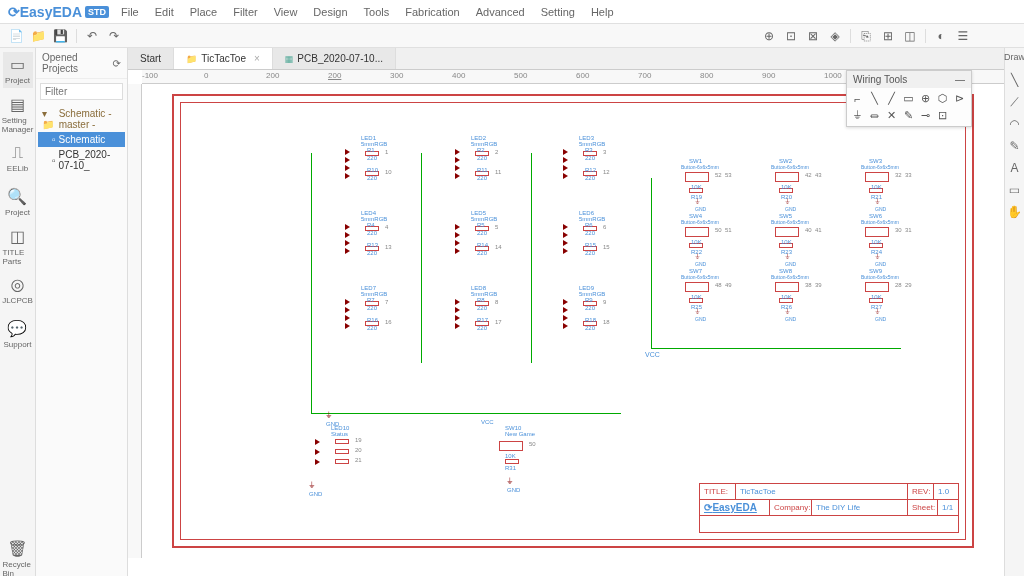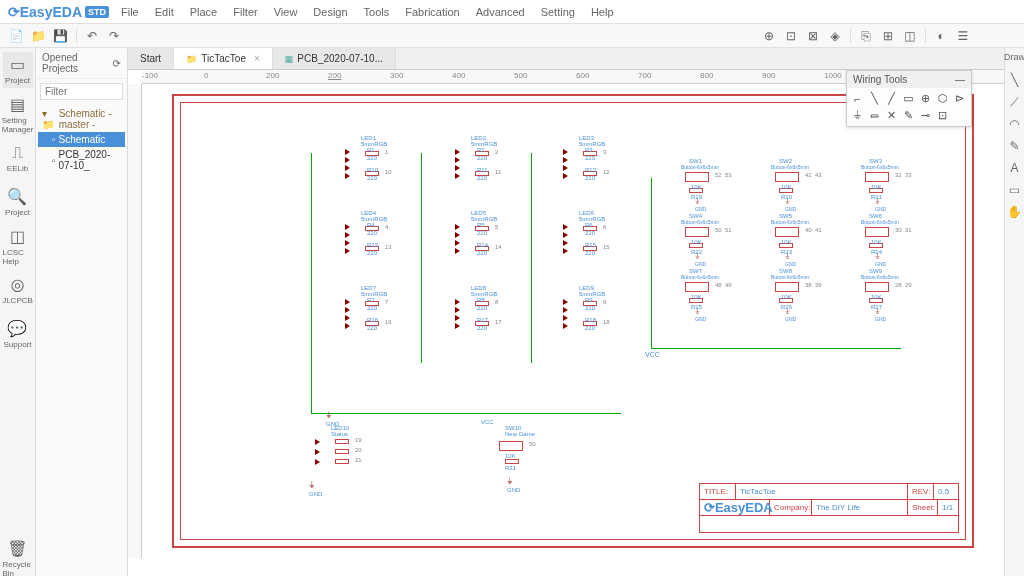--- a/index.html
+++ b/index.html
@@ -55,21 +55,21 @@
 
 .sch-frame { position: absolute; left: 30px; top: 10px; right: 30px; bottom: 10px; border: 2px solid #c44; }
 .sch-frame-inner { position: absolute; left: 6px; top: 6px; right: 6px; bottom: 6px; border: 1px solid #c44; }
 
 
 .title-block { position: absolute; right: 6px; bottom: 6px; width: 260px; height: 50px; border: 1px solid #c44; background: rgba(255,255,255,0.9); font-size: 8px; }
 .title-block .row { display: flex; border-bottom: 1px solid #c44; height: 16px; }
 .title-block .cell { padding: 2px 4px; border-right: 1px solid #c44; display: flex; align-items: center; }
 .title-block .label { color: #c44; }
 .title-block .value { color: #4a90d9; }
-.tb-logo { color: #4a90d9; font-weight: bold; font-size: 13px; }
+.tb-logo { color: #4a90d9; font-weight: bold; font-size: 10px; text-decoration: underline; }
 
 
 .led-group { position: absolute; width: 70px; height: 50px; }
 .led-tri { width: 0; height: 0; border-left: 5px solid #880000; border-top: 3px solid transparent; border-bottom: 3px solid transparent; position: absolute; }
 .led-label { position: absolute; font-size: 6px; color: #4a90d9; }
 .res-symbol { position: absolute; width: 14px; height: 5px; border: 1px solid #c44; }
 .wire { position: absolute; background: #0a0; }
 .wire.h { height: 1px; }
 .wire.v { width: 1px; }
 .gnd-symbol { position: absolute; font-size: 8px; color: #880000; }
@@ -151,21 +151,21 @@
     <div class="side-icon">
         <span class="side-icon-glyph">⎍</span>
         <span>EELib</span>
       </div>
     <div class="side-icon">
         <span class="side-icon-glyph">🔍</span>
         <span>Project</span>
       </div>
     <div class="side-icon">
         <span class="side-icon-glyph">◫</span>
-        <span>LCSC Help</span>
+        <span>TITLE Parts</span>
       </div>
     <div class="side-icon">
         <span class="side-icon-glyph">◎</span>
         <span>JLCPCB</span>
       </div>
     <div class="side-icon">
         <span class="side-icon-glyph">💬</span>
         <span>Support</span>
       </div>
     <div style="flex:1"></div>
@@ -509,21 +509,21 @@
               <div class="led-label" style="top:32px;left:24px">R31</div>
               <div class="pin-num" style="top:8px;left:48px">50</div>
             </div>
             <div class="gnd-symbol" style="left:326px; top:374px">⏚<div style="font-size:6px;color:#4a90d9">GND</div></div>
 
             <div class="title-block">
               <div class="row">
                 <div class="cell label" style="width:36px">TITLE:</div>
                 <div class="cell value" style="flex:1">TicTacToe</div>
                 <div class="cell label" style="width:26px">REV:</div>
-                <div class="cell value" style="width:24px;border-right:none">0.5</div>
+                <div class="cell value" style="width:24px;border-right:none">1.0</div>
               </div>
               <div class="row">
                 <div class="cell" style="width:70px">
                     <span class="tb-logo">⟳<span>EasyEDA</span></span>
                   </div>
                 <div class="cell label" style="width:42px">Company:</div>
                 <div class="cell value" style="flex:1">The DIY Life</div>
                 <div class="cell label" style="width:30px">Sheet:</div>
                 <div class="cell value" style="width:20px;border-right:none">1/1</div>
               </div>

